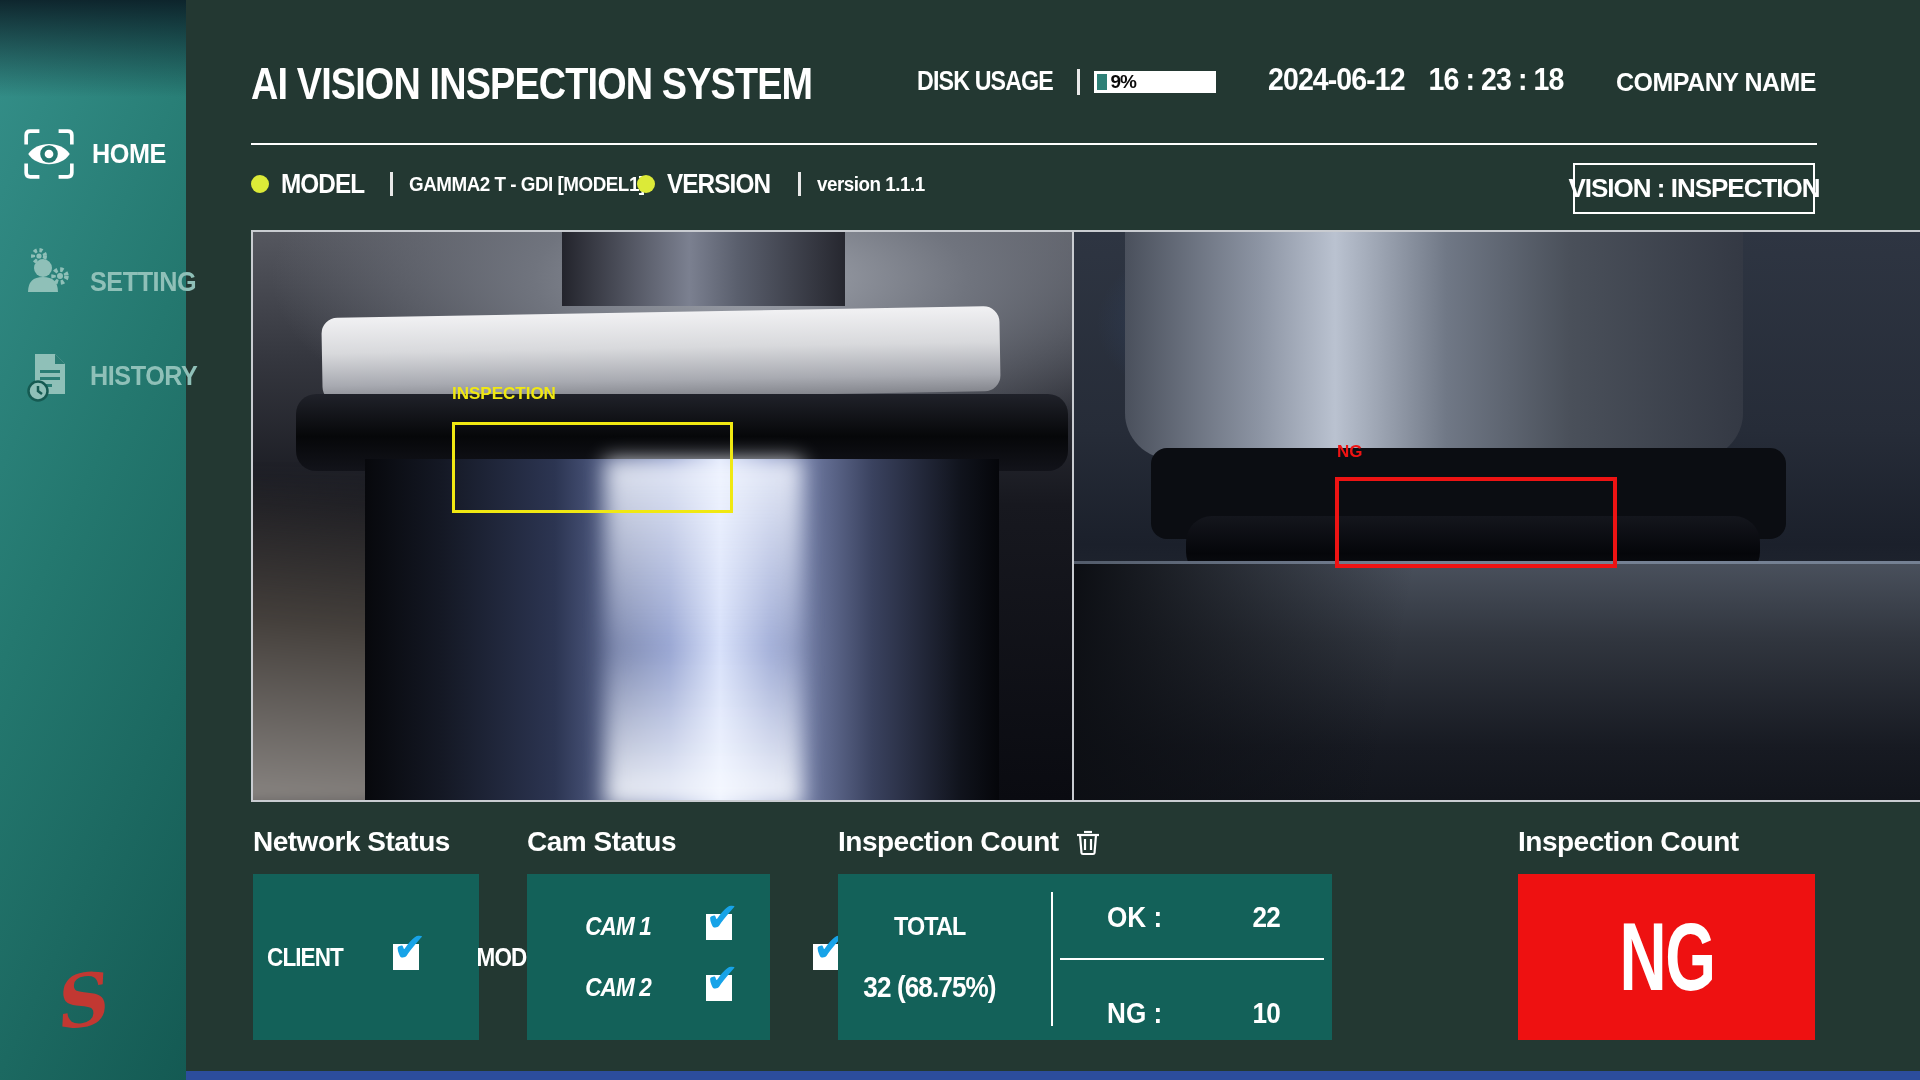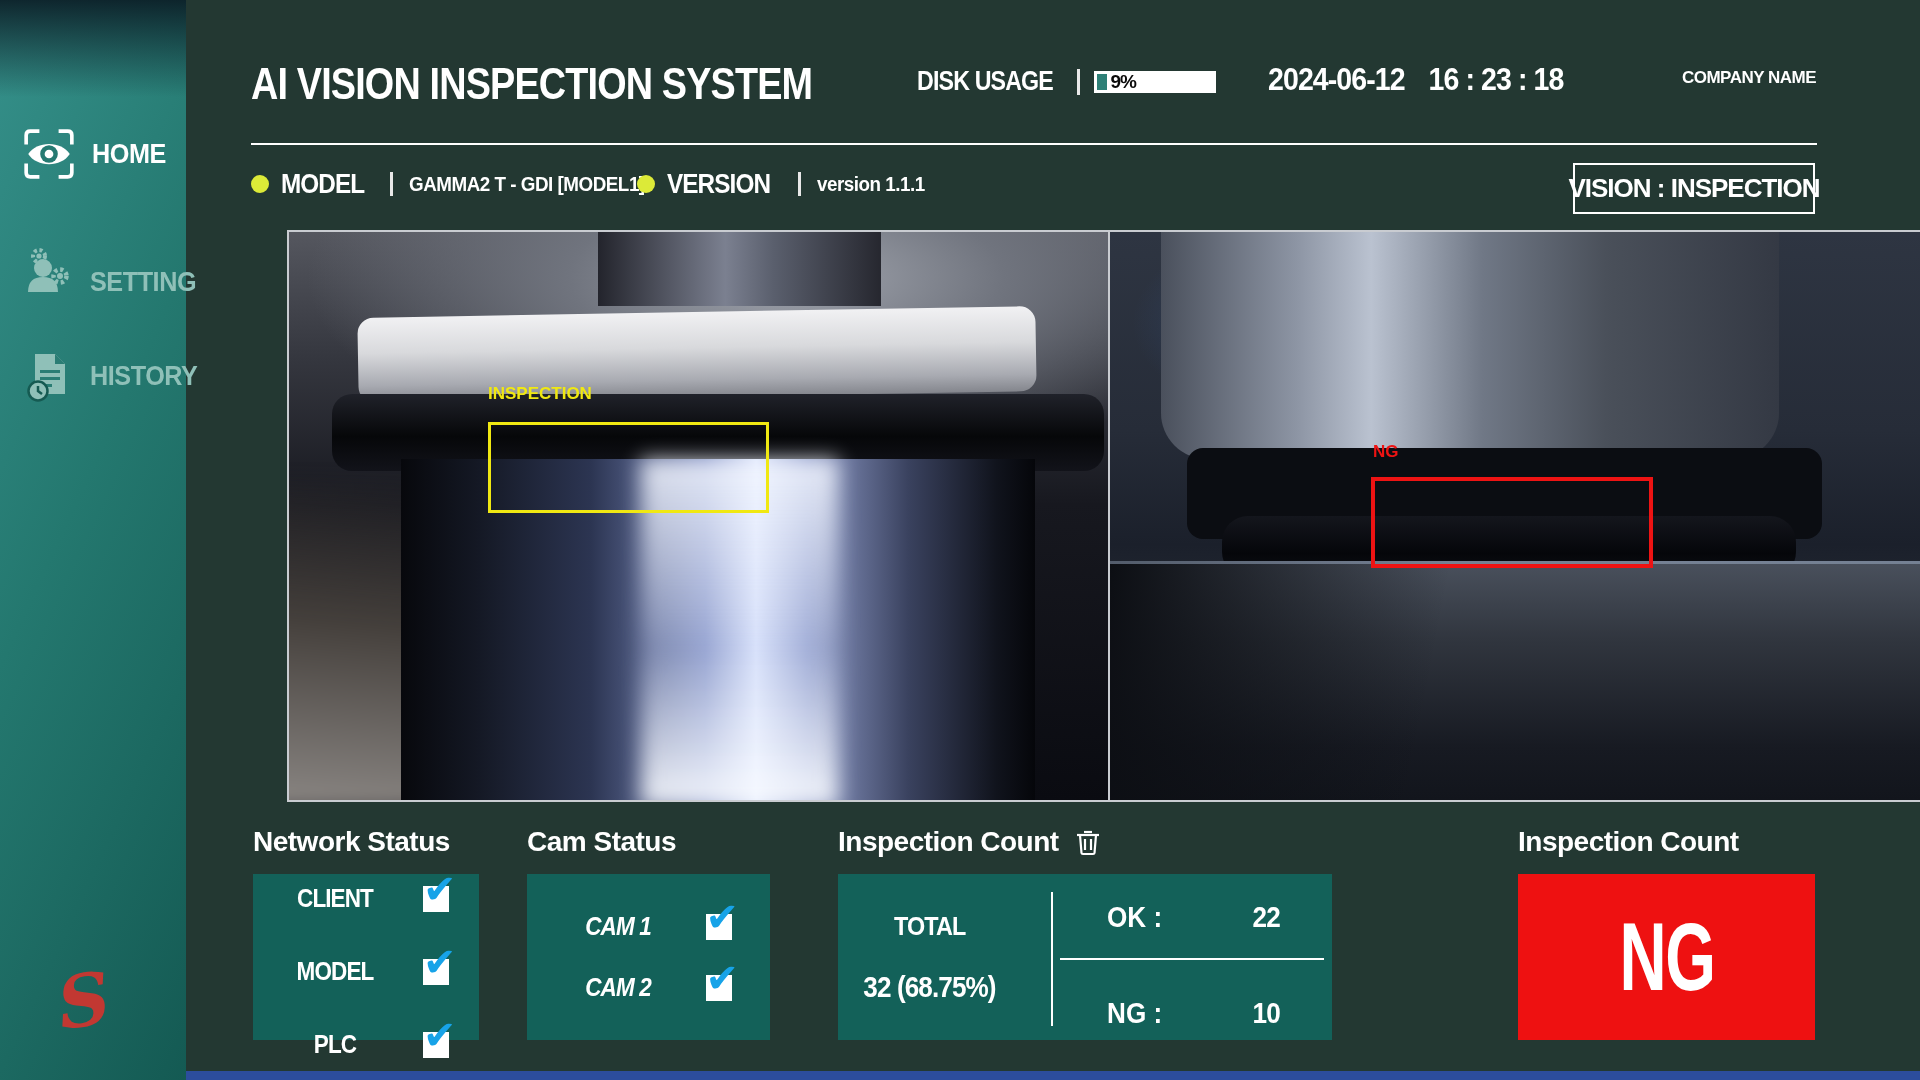--- a/index.html
+++ b/index.html
@@ -32,37 +32,37 @@
   .bottom-strip{position:absolute;left:186px;bottom:0;width:1734px;height:9px;background:#2c4d9d;}
   
   .app-title{position:absolute;left:251px;top:58px;font-size:45px;font-weight:700;letter-spacing:-1px;transform:scaleX(.84);transform-origin:left;white-space:nowrap;}
   .disk-group{position:absolute;left:917px;top:66px;display:flex;align-items:center;}
   .disk-label{font-size:27px;font-weight:700;letter-spacing:-1px;transform:scaleX(.86);transform-origin:left;white-space:nowrap;}
   .disk-sep{width:3px;height:26px;background:#e8e8e8;margin-left:2px;margin-right:14px;}
   .disk-bar{position:relative;width:122px;height:22px;background:#fff;display:flex;align-items:center;padding:3px;}
   .disk-fill{height:16px;background:#2e8077;width:9%;min-width:6px;}
   .disk-pct{color:#0a0a0a;font-size:19px;font-weight:700;margin-left:3px;letter-spacing:-1px;line-height:1;}
   .datetime{position:absolute;left:1268px;top:62px;display:flex;gap:26px;font-size:31px;font-weight:700;letter-spacing:-1px;transform:scaleX(.92);transform-origin:left;white-space:nowrap;}
-  .company{position:absolute;right:104px;top:68px;font-size:17px;font-weight:700;letter-spacing:-.5px;white-space:nowrap;}
+  .company{position:absolute;right:104px;top:68px;font-size:25px;font-weight:700;letter-spacing:-.5px;white-space:nowrap;}
   .h-divider{position:absolute;left:251px;top:143px;width:1566px;height:2px;background:#fff;}
   
   .status-group{position:absolute;top:164px;height:40px;display:flex;align-items:center;gap:12px;white-space:nowrap;}
   .status-model{left:251px;}
   .status-version{left:637px;}
   .dot{width:18px;height:18px;border-radius:50%;background:#dcea38;}
   .status-label{font-size:27px;font-weight:700;letter-spacing:-1px;transform:scaleX(.9);transform-origin:left;}
   .status-sep{width:3px;height:24px;background:#e8e8e8;margin:0 4px;}
   .status-value{font-size:20px;font-weight:700;letter-spacing:-.5px;transform:scaleX(.94);transform-origin:left;}
   .vision-badge{
     position:absolute;left:1573px;top:163px;width:242px;height:51px;border:2px solid #fff;
     display:flex;align-items:center;justify-content:center;
     font-size:26px;font-weight:700;letter-spacing:-1px;white-space:nowrap;
   }
   
-  .cam-panel{position:absolute;top:230px;width:862px;height:572px;border:2px solid #c9ccd1;overflow:hidden;margin-left:36px;}
+  .cam-panel{position:absolute;top:230px;width:862px;height:572px;border:2px solid #c9ccd1;overflow:hidden;}
   .cam-left{left:251px;}
   .cam-right{left:1072px;}
   
   .lscene{position:absolute;inset:0;
     background:
       radial-gradient(90% 55% at 58% 8%, #a4a8b1 0%, #70747e 28%, rgba(40,42,50,0) 62%),
       linear-gradient(180deg,#55575f 0%,#35373f 22%,#17181f 48%,#0a0b11 100%);}
   .l-wall{position:absolute;left:-4%;top:44%;width:33%;height:58%;
     background:linear-gradient(185deg,rgba(25,22,20,0) 0%,#45403c 45%,#8d8986 100%);filter:blur(10px);}
   .l-fitting{position:absolute;left:36%;top:0;width:33%;height:13%;
@@ -98,21 +98,21 @@
   .ov-ng-label{left:263px;top:211px;color:#ee1313;}
   .ov-ng-rect{left:261px;top:245px;width:282px;height:91px;border:4px solid #ee1313;}
   
   .sec-title{position:absolute;top:826px;font-size:28px;font-weight:700;letter-spacing:-.5px;white-space:nowrap;}
   .t-network{left:253px;}
   .t-cam{left:527px;}
   .t-count{left:838px;display:flex;align-items:center;gap:16px;}
   .t-result{left:1518px;}
   .trash-btn{display:inline-flex;cursor:pointer;background:none;border:none;padding:0;}
   .panel{position:absolute;top:874px;height:166px;background:#136159;}
-  .p-network{left:253px;width:226px;display:flex;flex-direction:column;justify-content:space-around;padding:10px 0;gap:44px;}
+  .p-network{left:253px;width:226px;display:flex;justify-content:space-around;padding:10px 0;gap:44px;}
   .p-cam{left:527px;width:243px;display:flex;flex-direction:column;justify-content:space-around;padding:22px 0;font-style:italic;}
   .check-row{display:flex;align-items:center;justify-content:center;gap:36px;}
   .check-row .cr-label{width:104px;text-align:center;font-size:25px;font-weight:700;letter-spacing:-1px;transform:scaleX(.9);}
   .checkbox{position:relative;width:26px;height:26px;background:#fff;flex:0 0 26px;}
   .checkbox::after{
     content:'\2714';position:absolute;left:0px;top:-17px;
     font-family:"DejaVu Sans",sans-serif;font-size:40px;line-height:1;color:#17a3e8;
   }
   .p-count{left:838px;width:494px;}
   .count-divider{position:absolute;left:213px;top:18px;bottom:14px;width:2px;background:#fff;}

